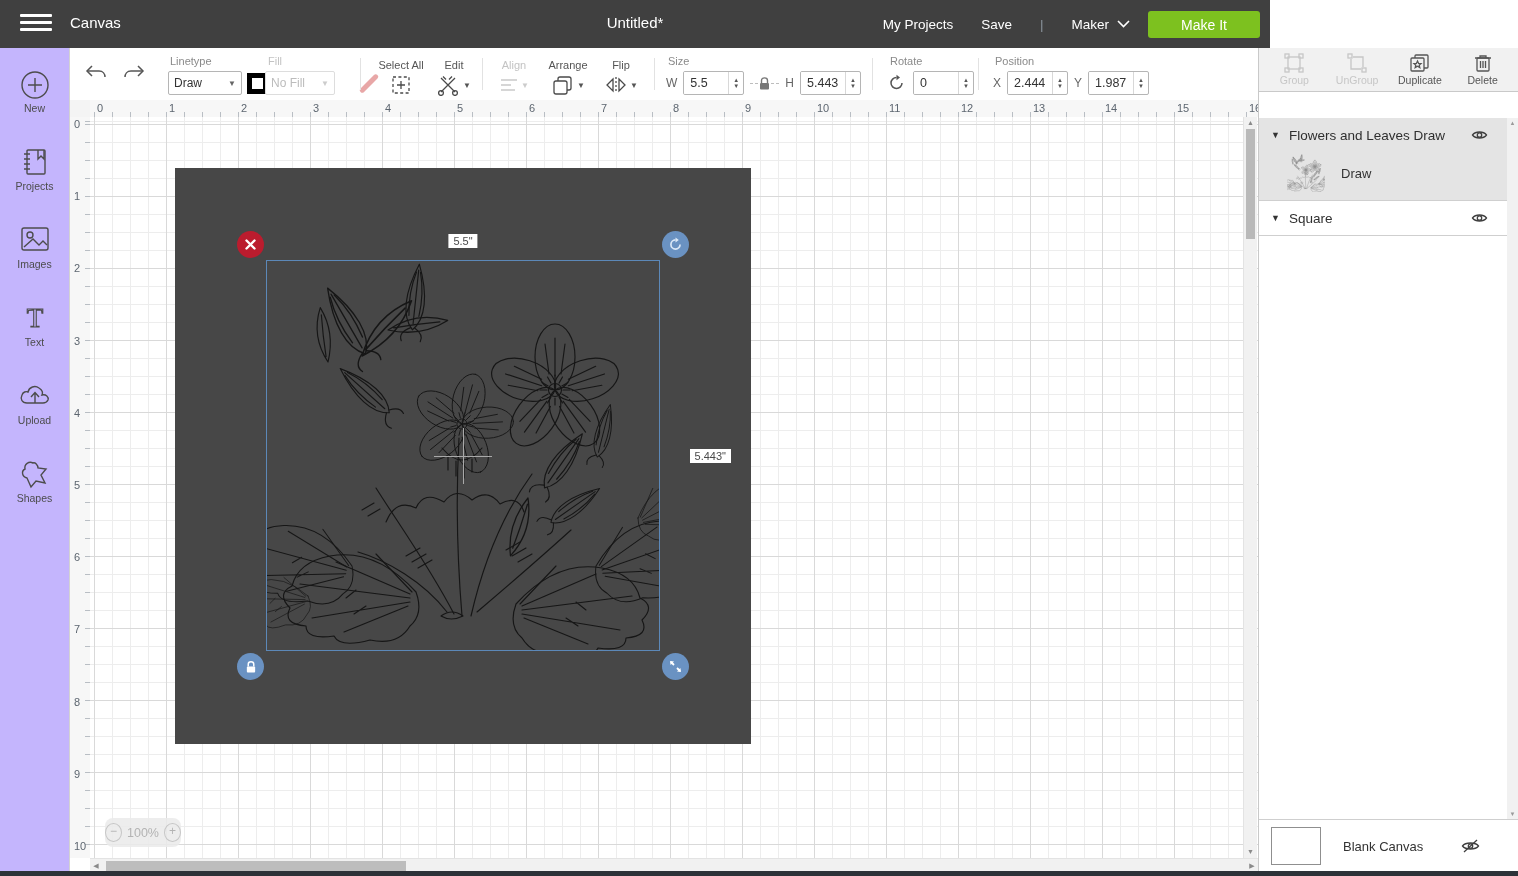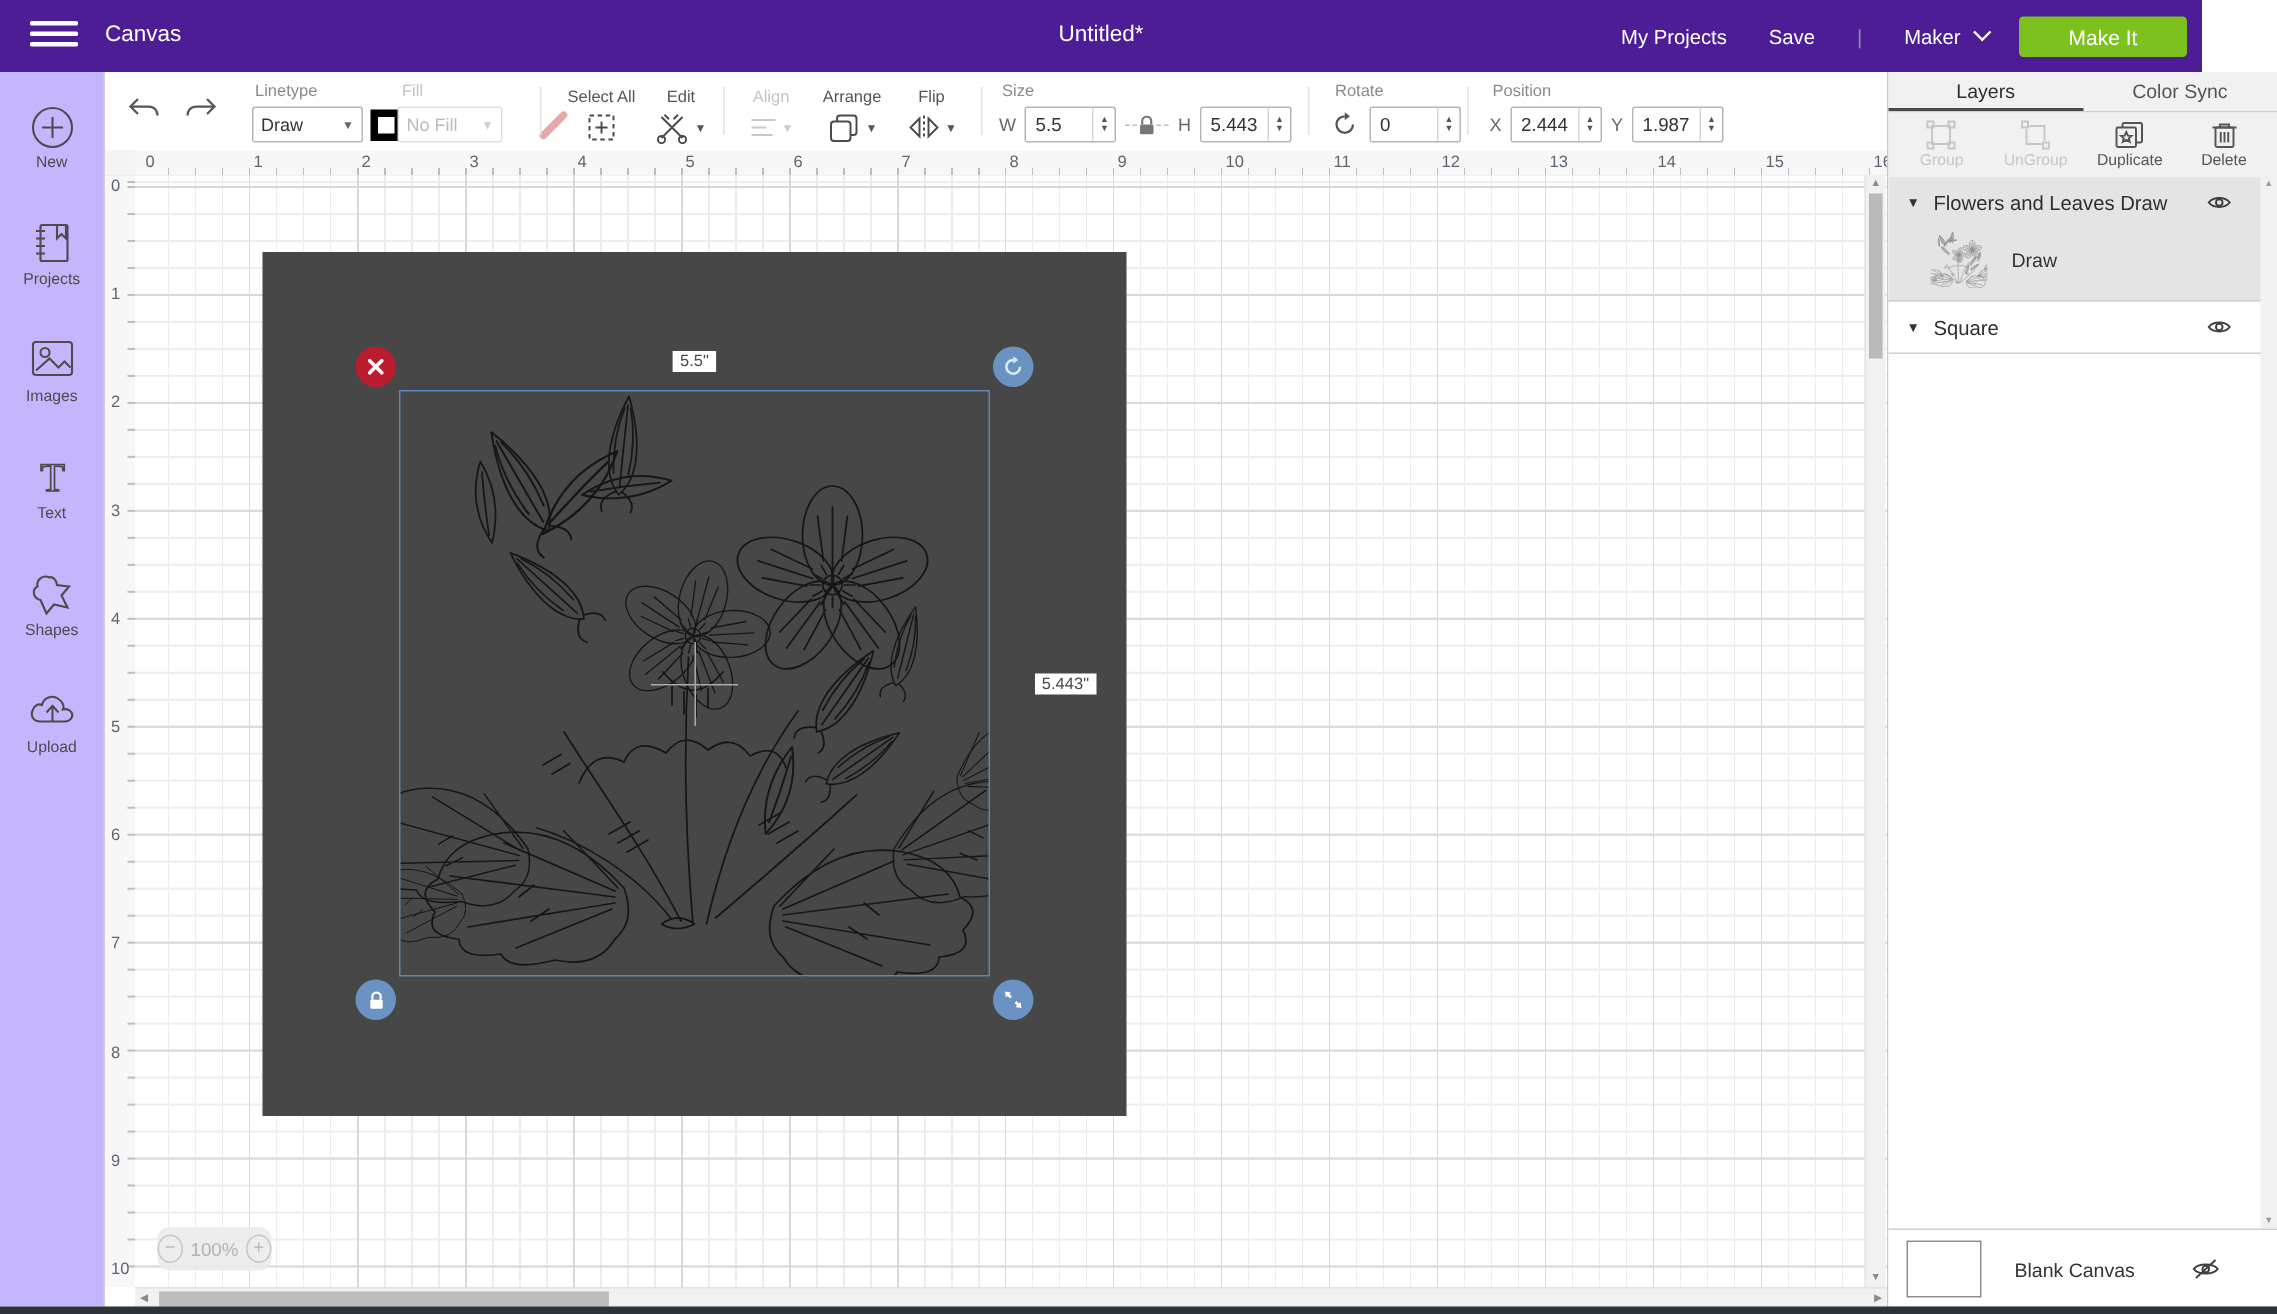--- a/index.html
+++ b/index.html
@@ -1,20 +1,20 @@
 <!DOCTYPE html>
 <html><head>
 <meta charset="utf-8">
 <style>
   html,body{margin:0;padding:0;background:#888;}
   #app{position:relative;width:1518px;height:876px;background:#fff;overflow:hidden;
        font-family:"Liberation Sans",sans-serif;-webkit-font-smoothing:antialiased;}
 
   
-  #header{position:absolute;left:0;top:0;width:1468px;height:48px;background:#4c1d95;color:#fff;}
+  #header{position:absolute;left:0;top:0;width:1270px;height:48px;background:#404040;color:#fff;}
   #hamburger{position:absolute;left:20px;top:14px;width:32px;height:20px;cursor:pointer;}
   #hamburger div{height:3px;background:#fff;margin-bottom:4px;border-radius:1px;}
   #canvas-label{position:absolute;left:70px;top:14px;font-size:15px;}
   #doc-title{position:absolute;left:0;right:0;top:14px;text-align:center;font-size:15px;}
   #header-right{position:absolute;right:140px;top:0;height:48px;display:flex;align-items:center;gap:28px;font-size:13.5px;}
   #header-right .sep{color:#8b949d;}
   #machine{display:flex;align-items:center;gap:8px;}
   #make-it{position:absolute;right:10px;top:11px;width:112px;height:27px;background:#7dc11f;color:#fff;
            border:none;border-radius:3px;font-size:14px;font-family:inherit;cursor:pointer;}
 
@@ -249,31 +249,31 @@
           </svg></span>
       <span class="sb-lb">Images</span>
     </div>
     <div class="sb-item">
       <span class="sb-ic"><svg width="30" height="30" viewBox="0 0 30 30">
             <text x="15" y="24" text-anchor="middle" font-family="'Liberation Serif',serif" font-size="27" fill="none" stroke-width="1.1">T</text>
           </svg></span>
       <span class="sb-lb">Text</span>
     </div>
     <div class="sb-item">
-      <span class="sb-ic"><svg width="32" height="32" viewBox="0 0 32 32">
-            <path d="M14,4 C10,2 5,5 6,10 C2,12 3,18 8,19 L12,28 L17,22 L26,24 L22,16 L27,10 L19,9 C19,6 16,3 14,4 Z"></path>
-          </svg></span>
-      <span class="sb-lb">Shapes</span>
-    </div>
-    <div class="sb-item">
       <span class="sb-ic"><svg width="34" height="28" viewBox="0 0 34 28">
             <path d="M9,22 C4,22 2,18 4,14 C5,11 8,10 10,11 C11,6 17,4 21,7 C24,9 25,12 24,14 C28,13 31,16 30,19 C29,21 27,22 25,22 Z"></path>
             <path d="M17,22 L17,12 M13,16 L17,11.5 L21,16"></path>
           </svg></span>
       <span class="sb-lb">Upload</span>
+    </div>
+    <div class="sb-item">
+      <span class="sb-ic"><svg width="32" height="32" viewBox="0 0 32 32">
+            <path d="M14,4 C10,2 5,5 6,10 C2,12 3,18 8,19 L12,28 L17,22 L26,24 L22,16 L27,10 L19,9 C19,6 16,3 14,4 Z"></path>
+          </svg></span>
+      <span class="sb-lb">Shapes</span>
     </div>
   </div>
 
   <div id="toolbar">
 
     <div class="tb-row" style="left:14px;top:15px;gap:14px;">
       <svg width="24" height="20" viewBox="0 0 24 20" style="cursor:pointer">
           <path d="M8,3 L3,8 L8,13" stroke="#555" stroke-width="1.5" fill="none"></path>
           <path d="M3,8 L15,8 C19,8 21,11 21,14" stroke="#555" stroke-width="1.5" fill="none"></path>
         </svg>
@@ -515,24 +515,20 @@
       <div class="arrow" style="bottom:0">▼</div>
     </div>
     <div id="hscroll">
       <div class="arrow" style="left:0">◀</div>
       <div class="thumb"></div>
       <div class="arrow" style="right:0">▶</div>
     </div>
   </div>
 
   <div id="rpanel">
-    <div id="rtabs">
-      <div class="rtab active">Layers</div>
-      <div class="rtab">Color Sync</div>
-    </div>
     <div id="ractions">
       <div class="ract dis">
         <svg width="22" height="20" viewBox="0 0 22 20">
             <rect x="5" y="4" width="12" height="12"></rect>
             <rect x="2" y="1" width="4" height="4"></rect>
             <rect x="16" y="1" width="4" height="4"></rect>
             <rect x="2" y="15" width="4" height="4"></rect>
             <rect x="16" y="15" width="4" height="4"></rect>
           </svg>
         <span class="al">Group</span>

